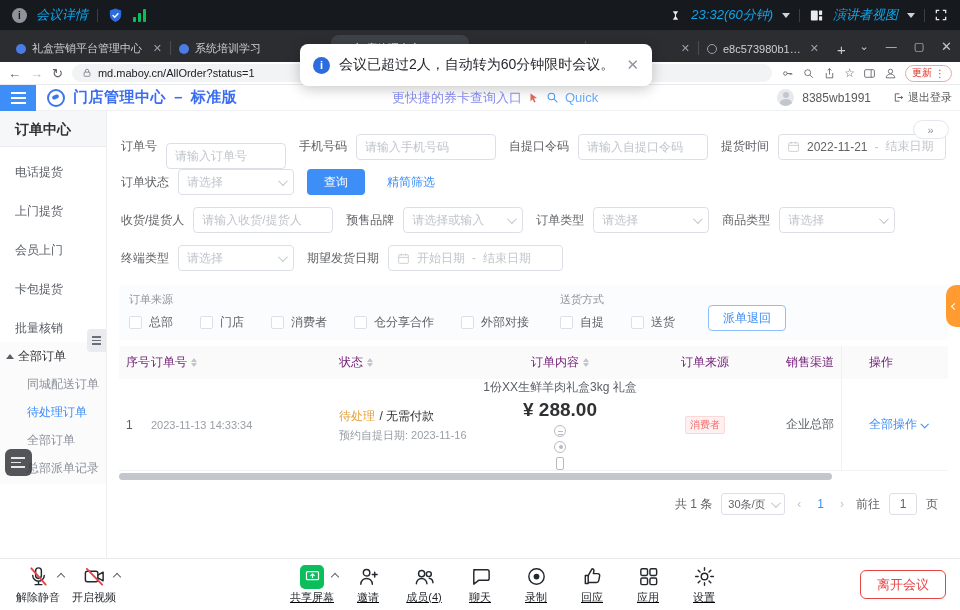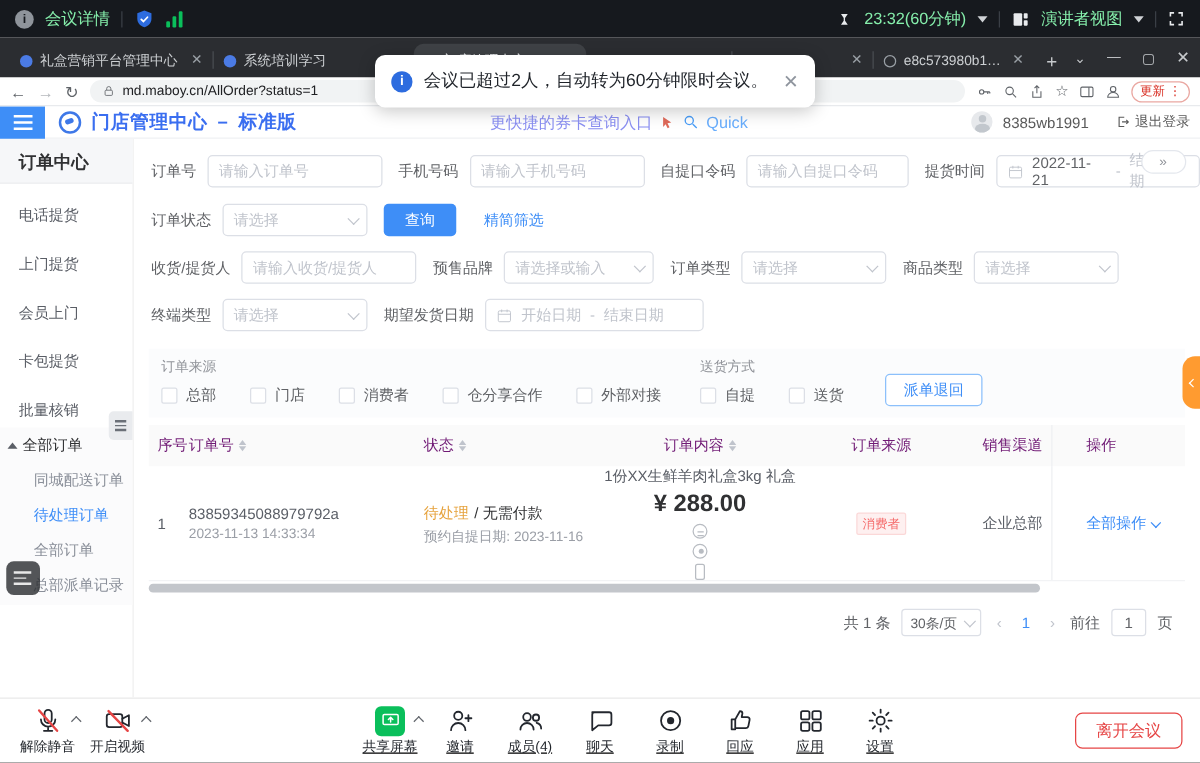--- a/index.html
+++ b/index.html
@@ -2,21 +2,21 @@
 <html><head>
 <meta charset="utf-8">
 <style>
   * { margin:0; padding:0; box-sizing:border-box; }
   body { font-family:"Liberation Sans","DejaVu Sans",sans-serif; background:#000; }
   .screen { position:relative; width:960px; height:610px; background:#fff; overflow:hidden; font-family:"Liberation Sans","DejaVu Sans",sans-serif; }
 
   
   .meet-top { position:absolute; top:0; left:0; right:0; height:30px; background:#16191e; display:flex; align-items:center; justify-content:space-between; padding:0 12px; z-index:60; }
   .mt-left,.mt-right { display:flex; align-items:center; gap:9px; }
-  .mt-text { color:#86efac; font-size:13px; }
+  .mt-text { color:#0ea5e9; font-size:13px;font-style:italic; }
   .info-circle { width:15px; height:15px; border-radius:50%; background:#8f949b; color:#16191e; font-size:10px; font-weight:bold; display:flex; align-items:center; justify-content:center; }
   .mt-div { width:1px; height:13px; background:#3a3f46; }
   .shield { width:17px; height:17px; }
   .sig { display:flex; align-items:flex-end; gap:2px; height:13px; }
   .sig i { width:3px; background:#0abf5b; border-radius:1px; display:block; }
   .sig i:nth-child(1){height:5px;} .sig i:nth-child(2){height:9px;} .sig i:nth-child(3){height:13px;}
   .mt-caret { width:0; height:0; border-left:4px solid transparent; border-right:4px solid transparent; border-top:5px solid #cfd2d6; }
 
   
   .tabstrip { position:absolute; top:30px; left:0; right:0; height:32px; background:#2b2d31; z-index:10; }
@@ -73,21 +73,21 @@
   .group-head { height:28px; line-height:28px; padding-left:6px; font-size:12px; color:#303133; display:flex; align-items:center; gap:4px; }
   .tri { width:0; height:0; border-left:4px solid transparent; border-right:4px solid transparent; border-bottom:5px solid #5a5e66; }
   .sub-item { height:28px; line-height:28px; padding-left:27px; font-size:12px; color:#8a8f99; }
   .sub-item.active { color:#3e8ef7; }
   .side-handle { position:absolute; right:0; top:218px; width:19px; height:23px; background:#e9ebee; border-radius:4px 0 0 4px; display:flex; flex-direction:column; justify-content:center; align-items:center; gap:2px; }
   .side-handle i { width:9px; height:1.5px; background:#6b7078; display:block; }
 
   
   .main { position:absolute; top:111px; left:107px; right:0; bottom:52px; background:#fff; }
   .frow { display:flex; align-items:center; gap:0; padding-left:14px; }
-  .frow.r1 { margin-top:13px; } .frow.r2 { margin-top:13px; } .frow.r3 { margin-top:12px; } .frow.r4 { margin-top:12px; }
+  .frow.r1 { margin-top:13px; } .frow.r2 { } .frow.r3 { margin-top:12px; } .frow.r4 { margin-top:12px; }
   .flabel { font-size:12px; color:#606266; margin-right:9px; white-space:nowrap; }
   .fgap { width:13px; }
   .inp { height:26px; border:1px solid #dcdfe6; border-radius:4px; background:#fff; font-size:12px; color:#606266; padding:0 8px; font-family:"Liberation Sans","DejaVu Sans",sans-serif; }
   .inp::placeholder { color:#c0c4cc; }
   .sel { height:26px; border:1px solid #dcdfe6; border-radius:4px; background:#fff; display:flex; align-items:center; justify-content:space-between; padding:0 8px; }
   .sel span { font-size:12px; color:#c0c4cc; }
   .chev { width:7px; height:7px; border-right:1.3px solid #c0c4cc; border-bottom:1.3px solid #c0c4cc; transform:rotate(45deg) translateY(-2px); }
   .daterange { height:26px; border:1px solid #dcdfe6; border-radius:4px; display:flex; align-items:center; gap:7px; padding:0 8px; }
   .daterange .dval { font-size:12px; color:#606266; } .daterange .dph { font-size:12px; color:#c0c4cc; } .daterange .dsep { font-size:12px; color:#c0c4cc; }
   .cal { width:13px; height:13px; stroke:#c0c4cc; fill:none; stroke-width:1.4; }
@@ -343,21 +343,21 @@
         <i></i>
         <i></i>
       </div>
   </div>
 
   <div class="main">
     <div class="collapse-pill">»</div>
 
     <div class="frow r1">
       <span class="flabel">订单号</span>
-      <input class="inp" style="width: 140px;" placeholder="请输入订单号">
+      <input class="inp" style="width: 120px; margin-top: 19px;" placeholder="请输入订单号">
       <span class="fgap"></span>
       <span class="flabel">手机号码</span>
       <input class="inp" style="width: 140px;" placeholder="请输入手机号码">
       <span class="fgap"></span>
       <span class="flabel">自提口令码</span>
       <input class="inp" style="width: 130px;" placeholder="请输入自提口令码">
       <span class="fgap"></span>
       <span class="flabel">提货时间</span>
       <div class="daterange" style="width:168px">
         <svg class="cal" viewBox="0 0 24 24">
@@ -492,21 +492,20 @@
         <span class="c5 hc">订单来源</span>
         <span class="c6 hc">销售渠道</span>
         <span class="c7 hc">操作</span>
         <span class="col-div"></span>
       </div>
       <div class="trow" style="position:relative">
         <span class="c1 cell">
             <span class="l-main">1</span>
           </span>
         <span class="c2 cell">
-          <span class="l-main">83859345088979792a</span>
           <span class="l-sub">2023-11-13 14:33:34</span>
         </span>
         <span class="c3 cell">
           <span><span class="st-org">待处理</span> <span class="st-dark">/ 无需付款</span></span>
           <span class="l-sub">预约自提日期: 2023-11-16</span>
         </span>
         <span class="c4 cell">
           <span class="l-main">1份XX生鲜羊肉礼盒3kg 礼盒</span>
           <span class="price">
               <span>¥ 288.00</span>

